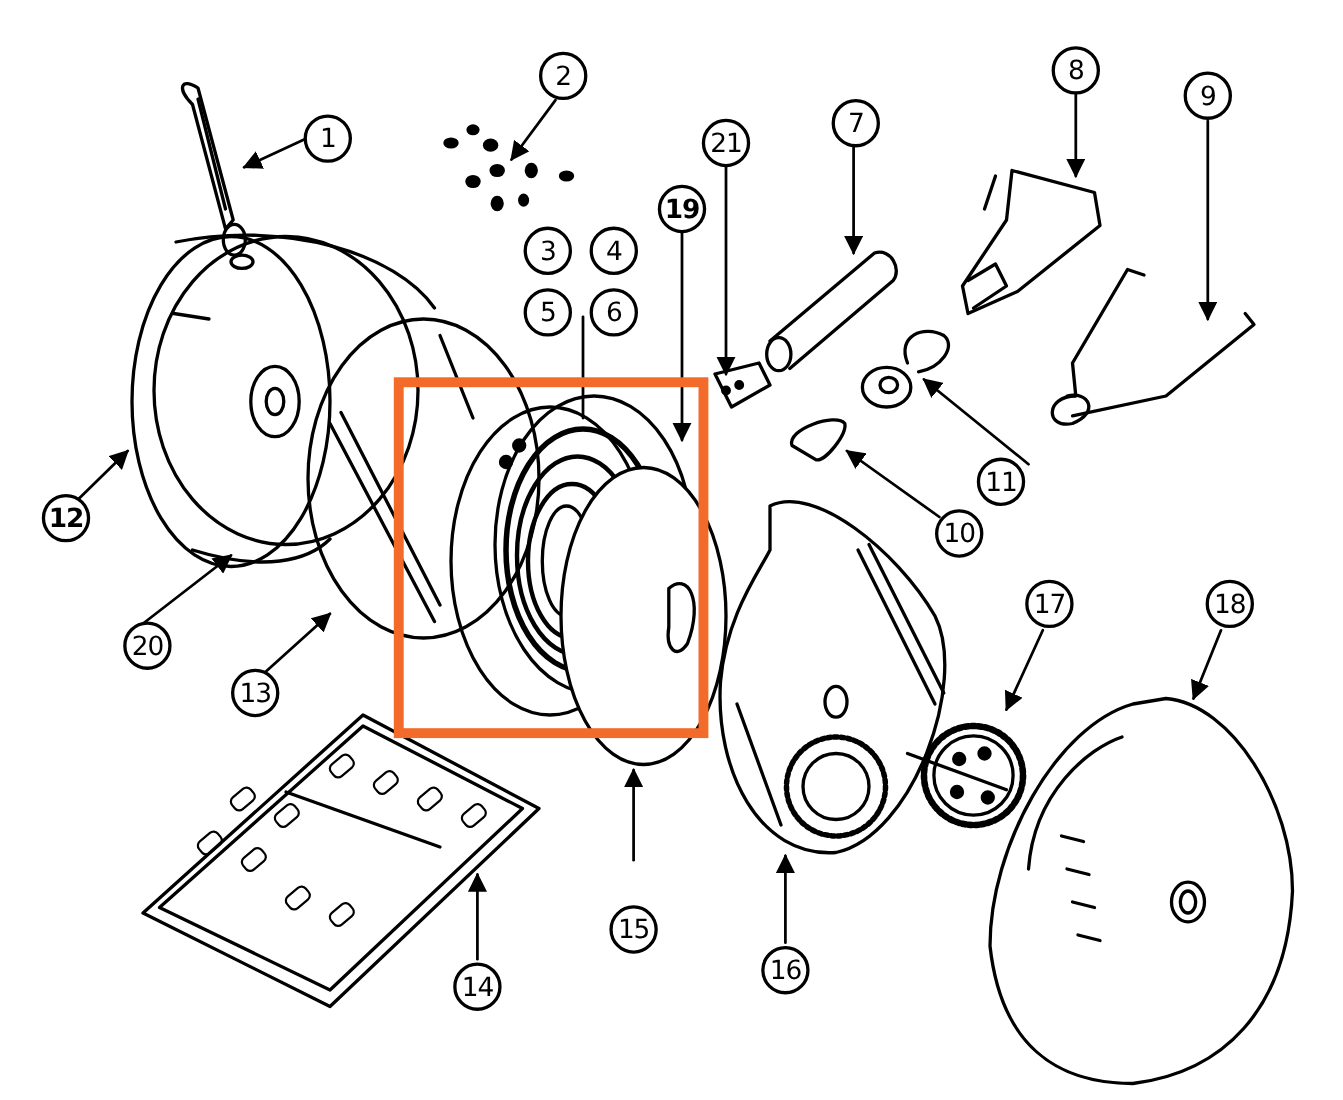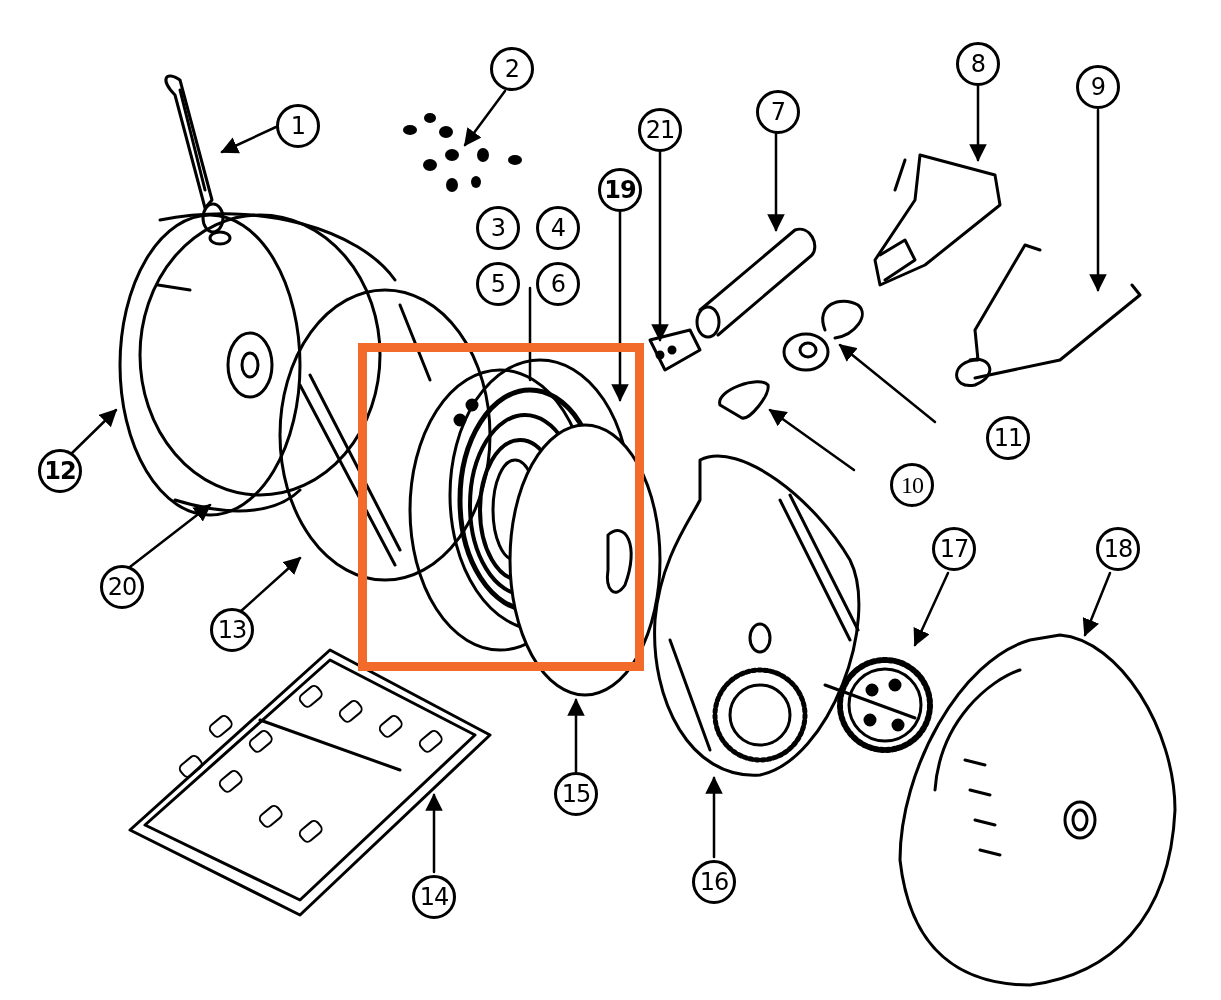--- a/index.html
+++ b/index.html
@@ -200,50 +200,50 @@
       </div>
       <div class="callout" style="left: 756px; top: 90px;">
         <span>7</span>
       </div>
       <div class="callout" style="left: 956px; top: 42px;">
         <span>8</span>
       </div>
       <div class="callout" style="left: 1076px; top: 65px;">
         <span>9</span>
       </div>
-      <div class="callout" style="left: 890px; top: 463px; font-family: Liberation Serif, serif;">
+      <div class="callout" style="left: 850px; top: 463px;">
         <span>10</span>
       </div>
-      <div class="callout" style="left: 986px; top: 416px;">
+      <div class="callout" style="left: 888px; top: 416px;">
         <span>11</span>
       </div>
       <div class="callout" style="left: 38px; top: 449px; font-weight: bold;">
         <span>12</span>
       </div>
       <div class="callout" style="left: 210px; top: 608px; align-items: center;">
         <span>13</span>
       </div>
       <div class="callout" style="left: 412px; top: 875px;">
         <span>14</span>
       </div>
-      <div class="callout" style="left: 554px; top: 772px;">
+      <div class="callout" style="left: 554px; top: 823px;">
         <span>15</span>
       </div>
       <div class="callout" style="left: 692px; top: 860px; align-items: center;">
         <span>16</span>
       </div>
       <div class="callout" style="left: 932px; top: 527px;">
         <span>17</span>
       </div>
       <div class="callout" style="left: 1096px; top: 527px;">
         <span>18</span>
       </div>
       <div class="callout" style="left: 598px; top: 168px; font-weight: bold;">
         <span>19</span>
       </div>
-      <div class="callout" style="left: 100px; top: 565px;">
+      <div class="callout" style="left: 112px; top: 565px;">
         <span>20</span>
       </div>
       <div class="callout" style="left: 638px; top: 108px;">
         <span>21</span>
       </div>
     </div>
 </div>
 
 </body></html>

